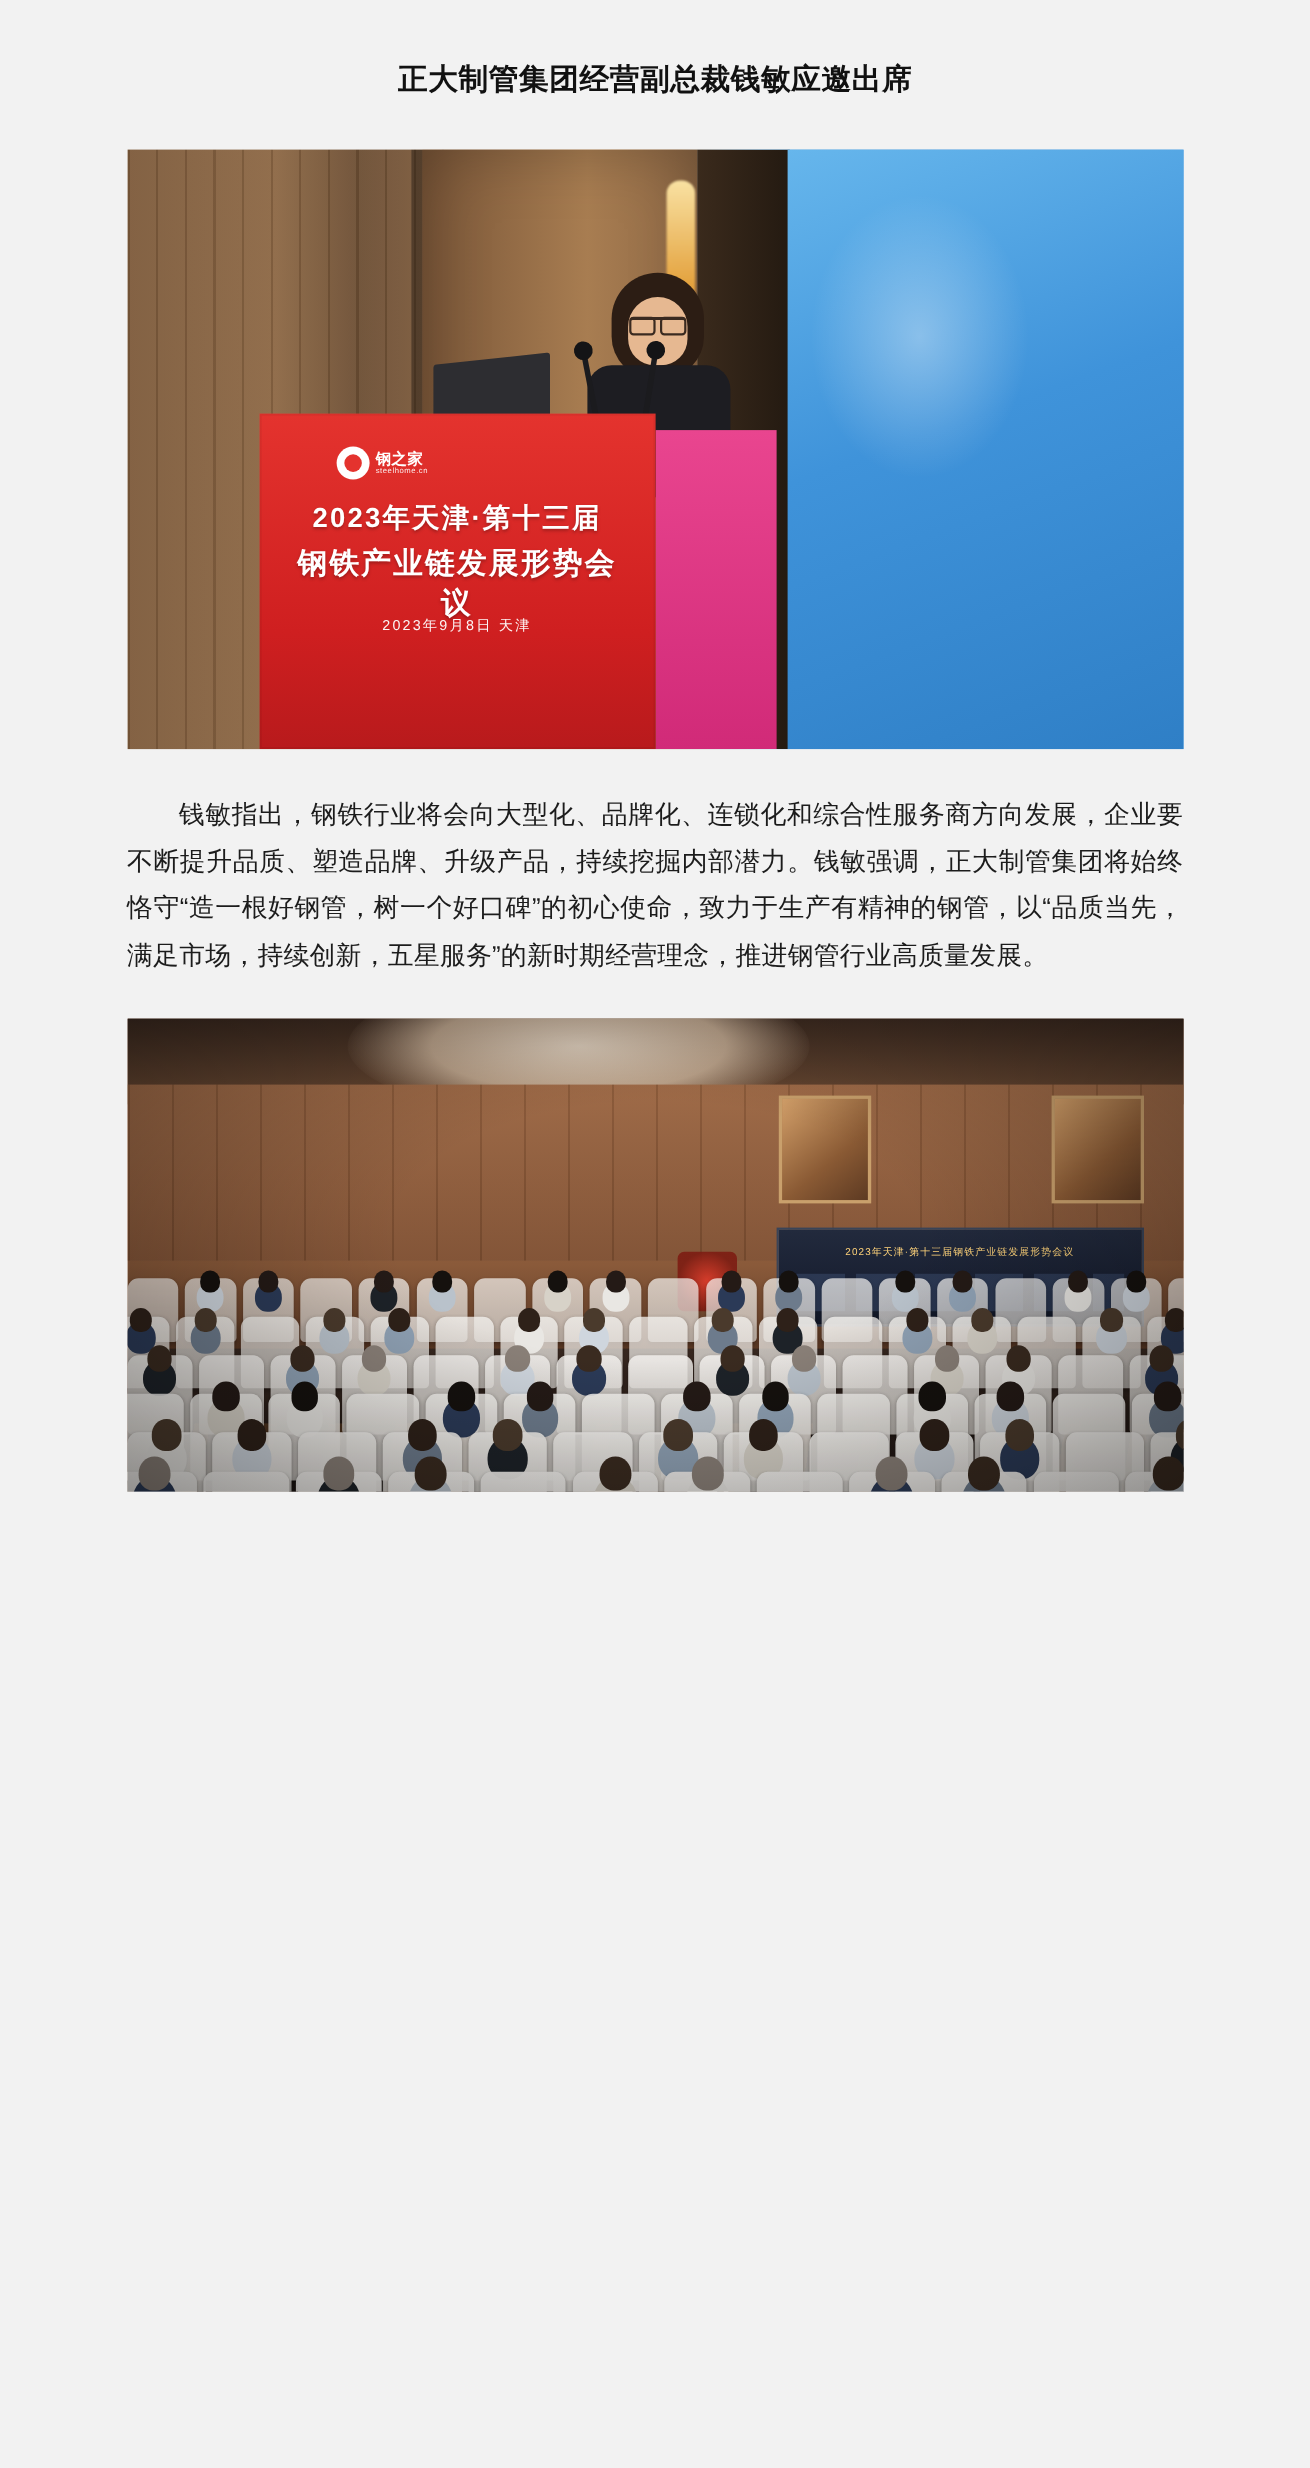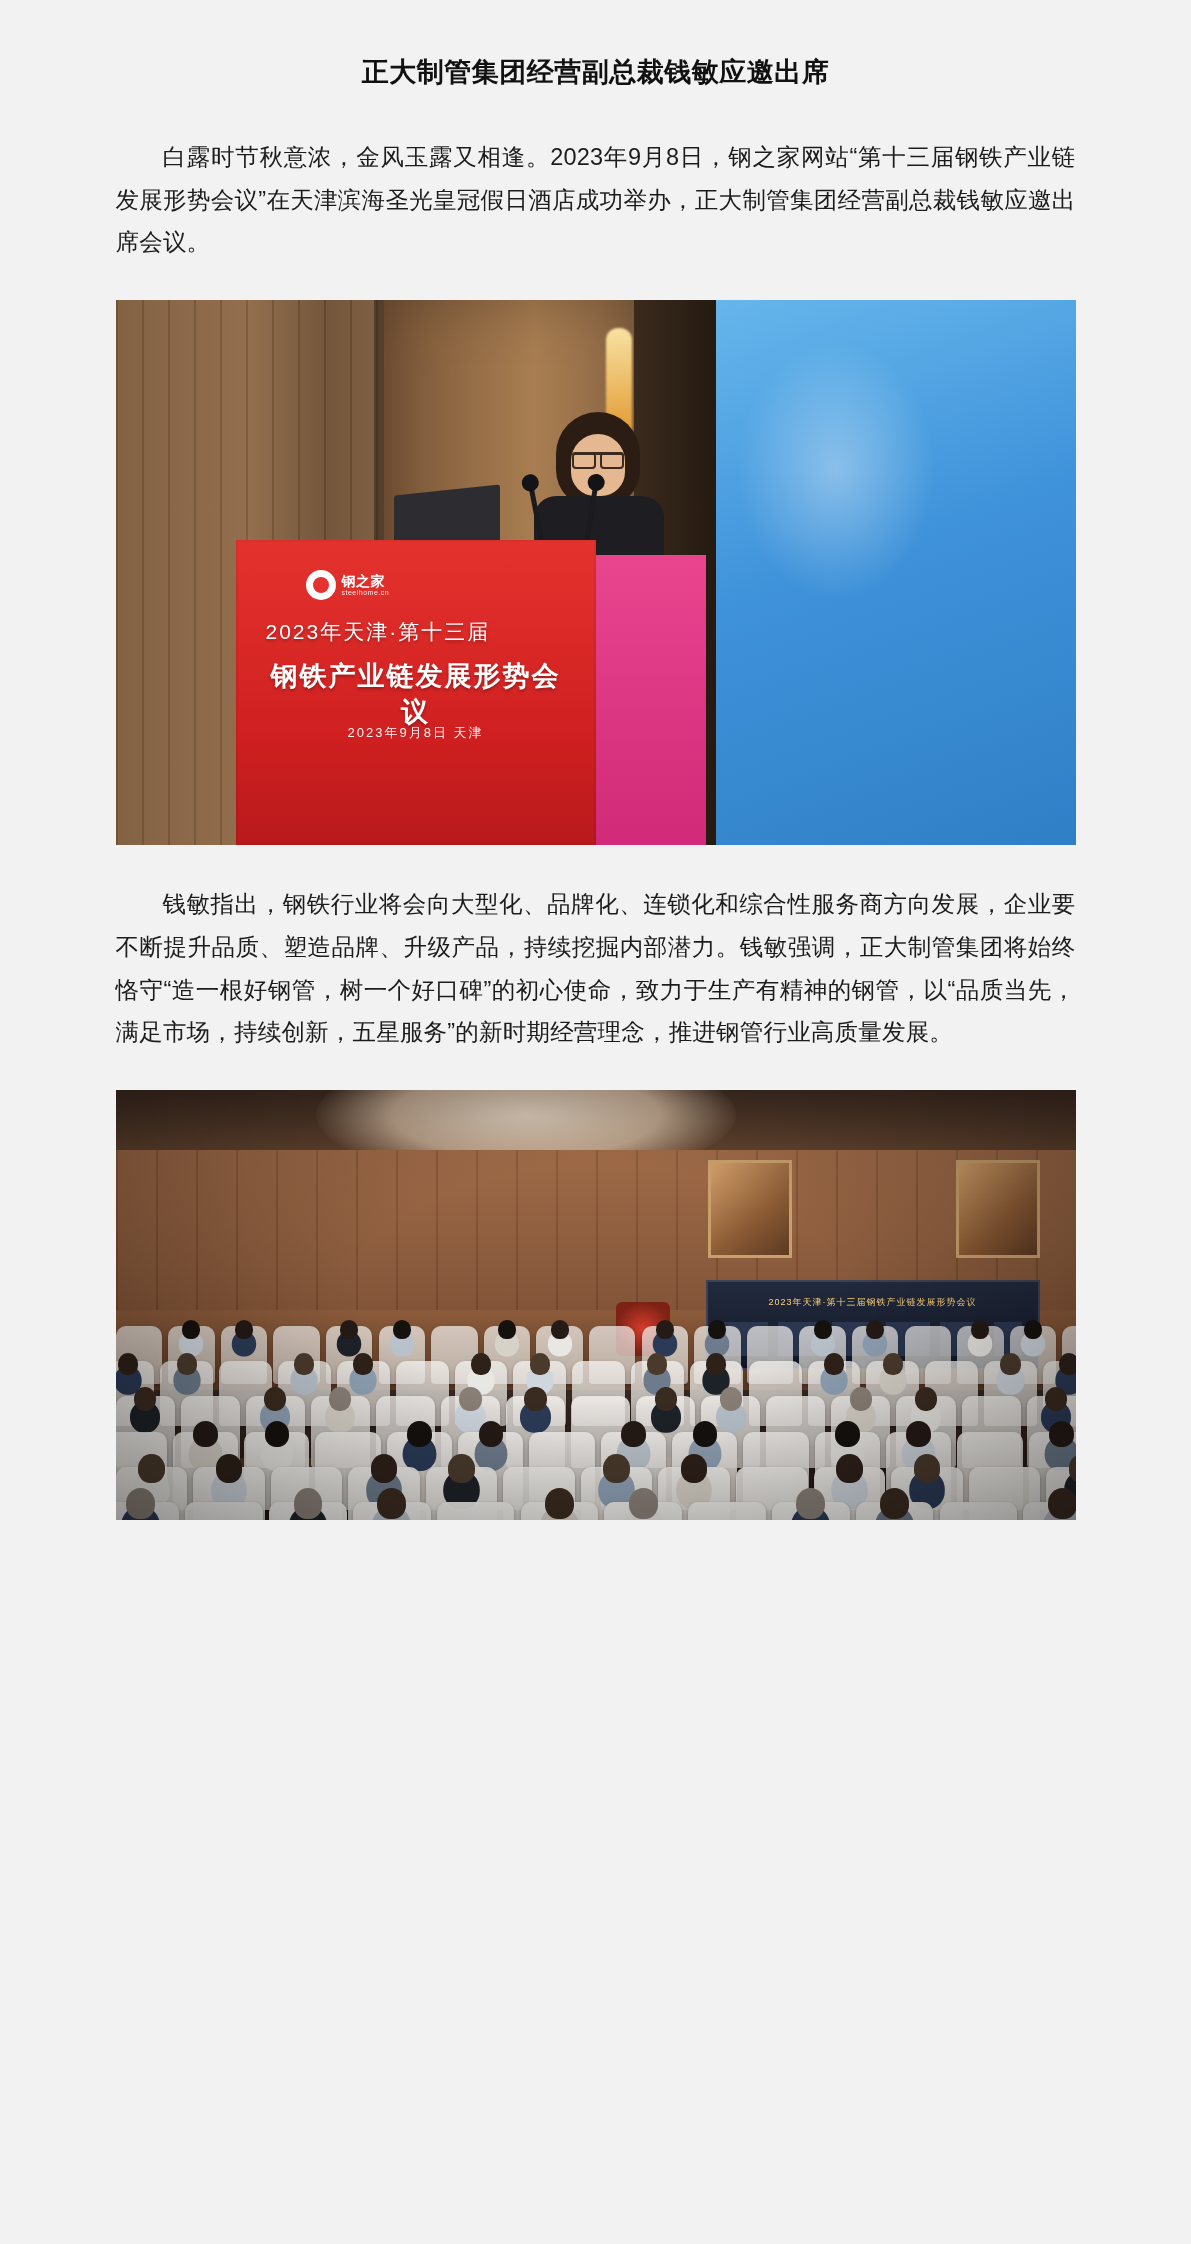--- a/index.html
+++ b/index.html
@@ -165,22 +165,22 @@
     content:""; position:absolute; left:7px; top:7px; width:16px;height:16px;
     border-radius:50%; background:#e4332e;
   }
   .p1-logo-txt {
     color: #fff; font-size: 14px; font-weight: bold; letter-spacing: .5px;
     line-height: 1.05;
   }
   .p1-logo-txt small { display:block; font-size: 7px; font-weight: normal; opacity:.9; }
   .p1-head1 {
     position: absolute; left: 150px; top: 318px; width: 300px;
-    text-align: left; color: #fff; font-weight: normal;
-    font-size: 21px; letter-spacing: 2px;
+    text-align: center; color: #fff; font-weight: bold;
+    font-size: 25px; letter-spacing: 2px;
     text-shadow: 0 2px 3px rgba(0,0,0,.28);
   }
   .p1-head2 {
     position: absolute; left: 150px; top: 358px; width: 300px;
     text-align: center; color: #fff; font-weight: bold;
     font-size: 27px; letter-spacing: 2px;
     text-shadow: 0 2px 3px rgba(0,0,0,.28);
   }
   .p1-sub {
     position: absolute; left: 150px; top: 424px; width: 300px;
@@ -271,21 +271,20 @@
 
 <div class="page">
   <div class="article">
 
     <h1 class="title">
       <span class="line">正大制管集团经营副总裁钱敏应邀出席</span>
     </h1>
 
     <div class="body-block">
 
-      <p class="para">白露时节秋意浓，金风玉露又相逢。2023年9月8日，钢之家网站“第十三届钢铁产业链发展形势会议”在天津滨海圣光皇冠假日酒店成功举办，正大制管集团经营副总裁钱敏应邀出席会议。</p>
 
       <div class="figure">
         <div class="photo photo1">
           <div class="p1-wallA"></div>
           <div class="p1-wallseam"></div>
           <div class="p1-wallB"></div>
           <div class="p1-lamp"></div>
           <div class="p1-dark-strip"></div>
           <div class="p1-screen"></div>
           <div class="p1-screen-glow"></div>

